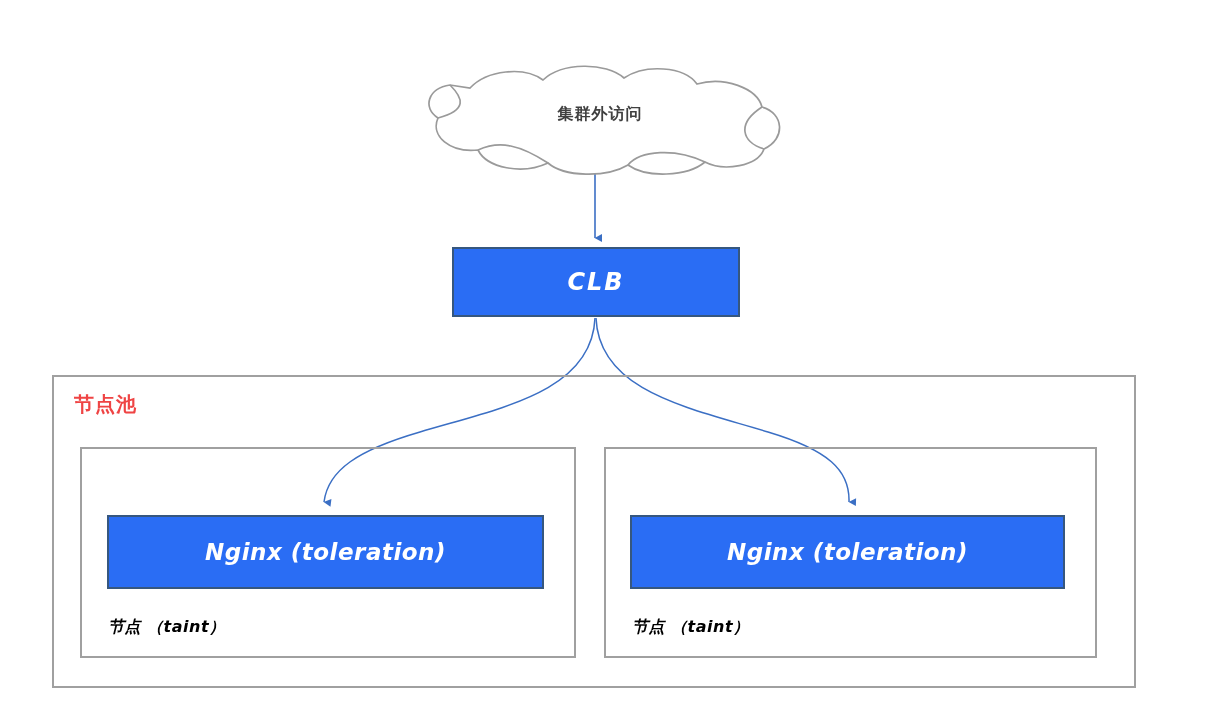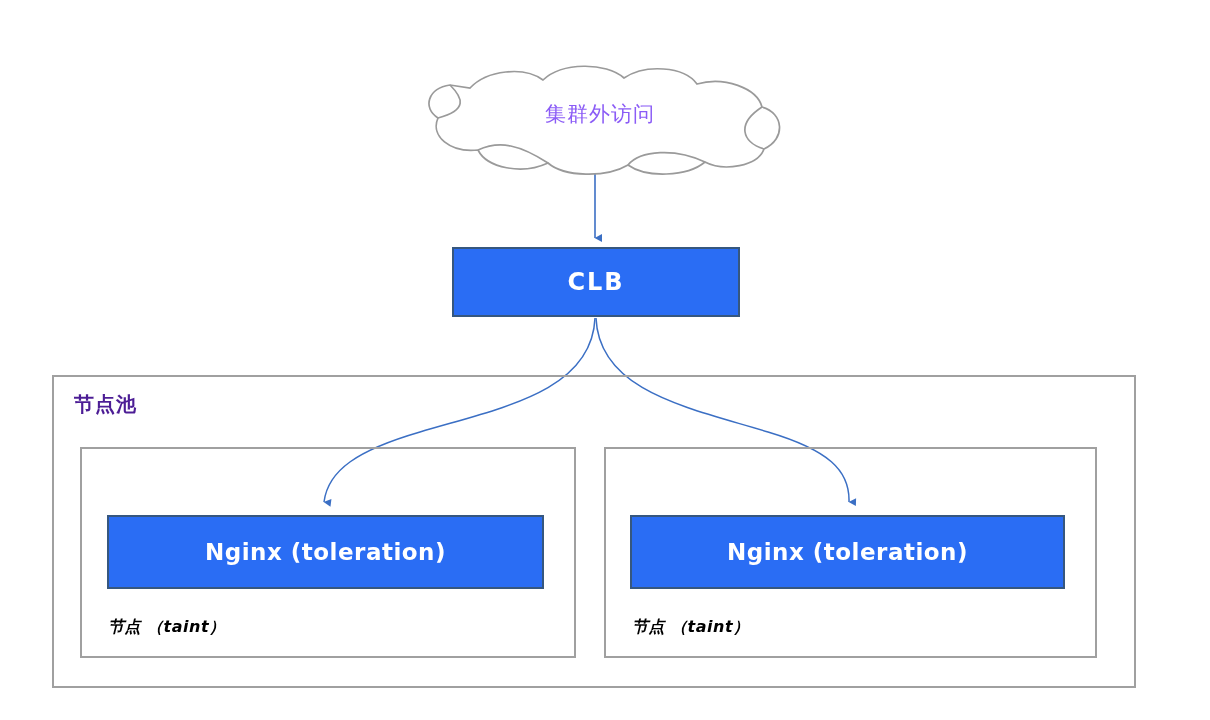--- a/index.html
+++ b/index.html
@@ -36,40 +36,41 @@
   }
   .cloud-label {
     position: absolute;
     left: 0;
     top: 0;
     width: 374px;
     height: 100px;
     display: flex;
     align-items: center;
     justify-content: center;
-    font-size: 21px;
-    color: #8b5cf6;
-    font-family: "DejaVu Sans", sans-serif;
-    font-weight: 400;
+    font-size: 16px;
+    color: #404040;
+    font-family: "DejaVu Sans", sans-serif;
+    font-weight: 700;
     letter-spacing: 1px;
     padding-bottom: 8px;
     box-sizing: border-box;
   }
 
   
   .blue-box {
     position: absolute;
     background: #2a6df4;
     border: 2px solid #36577f;
     box-sizing: border-box;
     display: flex;
     align-items: center;
     justify-content: center;
     color: #ffffff;
     font-weight: bold;
+    font-style: italic;
     font-family: "DejaVu Sans", sans-serif;
     letter-spacing: 0.5px;
   }
   #clb-box {
     left: 452px;
     top: 247px;
     width: 288px;
     height: 70px;
     font-size: 24px;
     letter-spacing: 2px;
@@ -99,21 +100,21 @@
     border: 2px solid #a0a0a0;
     box-sizing: border-box;
     background: transparent;
   }
   .pool-title {
     position: absolute;
     left: 20px;
     top: 14px;
     font-size: 20px;
     font-weight: bold;
-    color: #4c1d95;
+    color: #ef4444;
     font-family: "DejaVu Sans", sans-serif;
     letter-spacing: 1px;
   }
   .node-box {
     position: absolute;
     border: 2px solid #a0a0a0;
     box-sizing: border-box;
     background: transparent;
   }
   #node-left {

